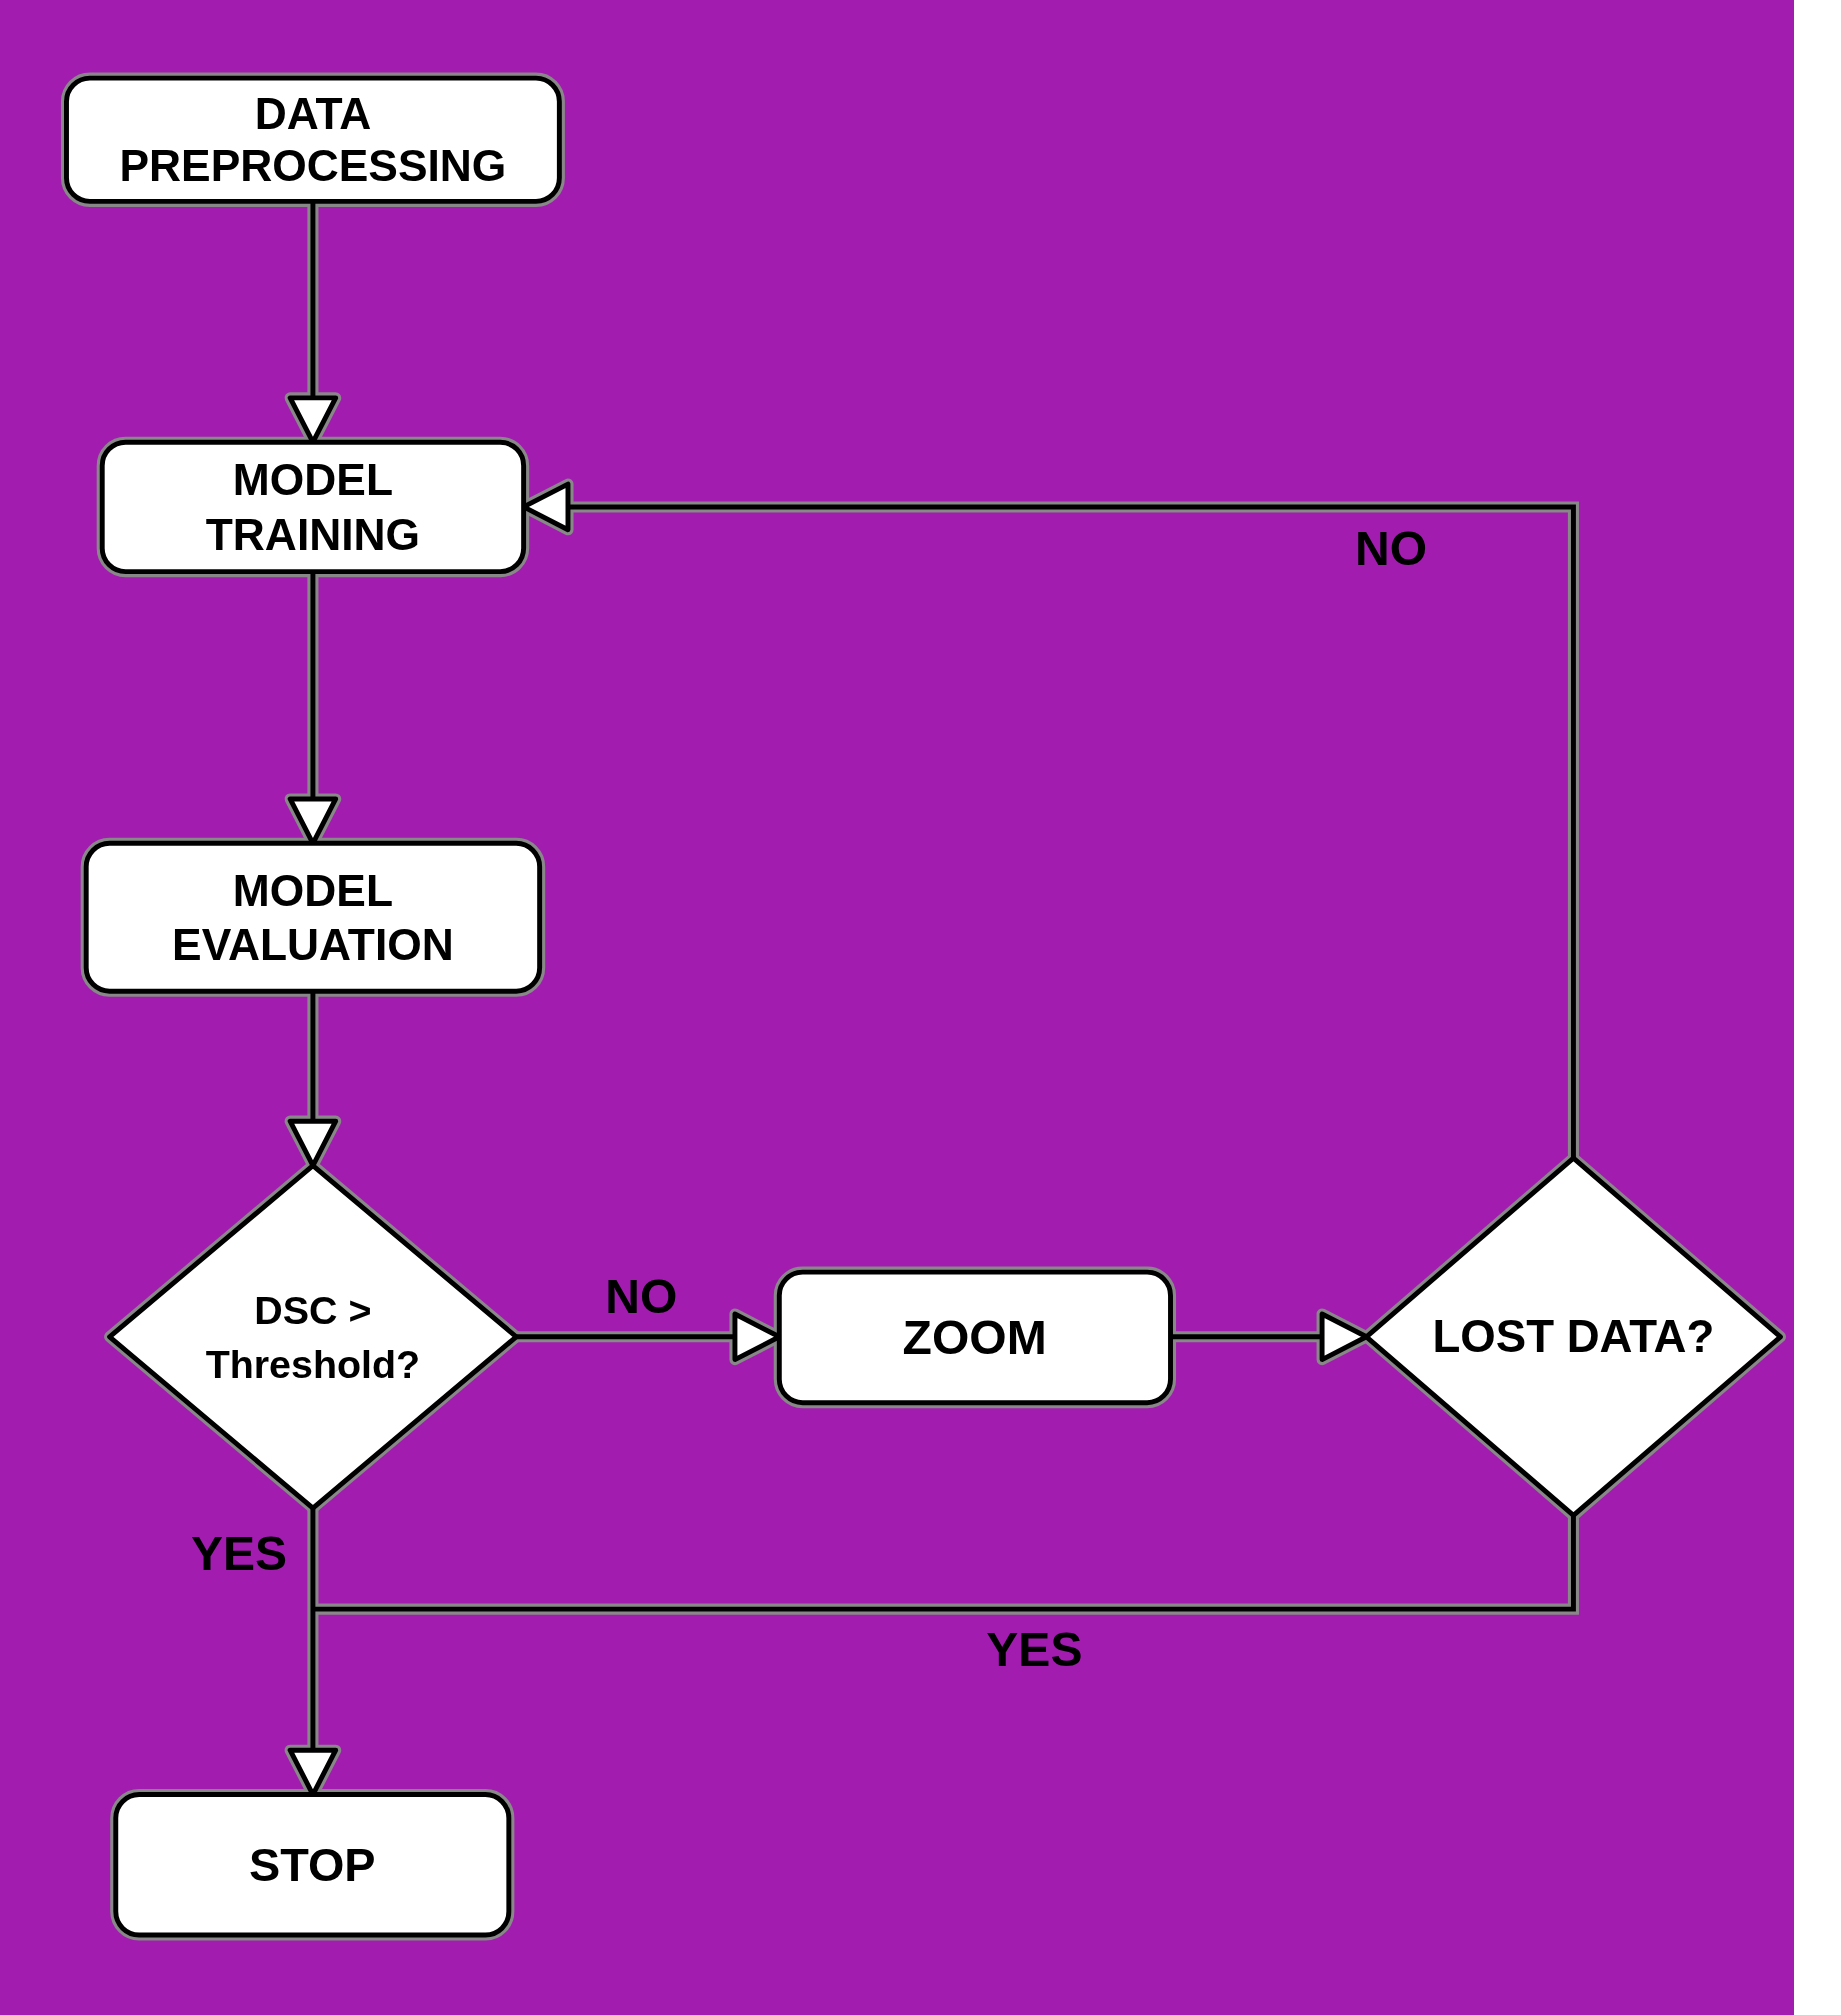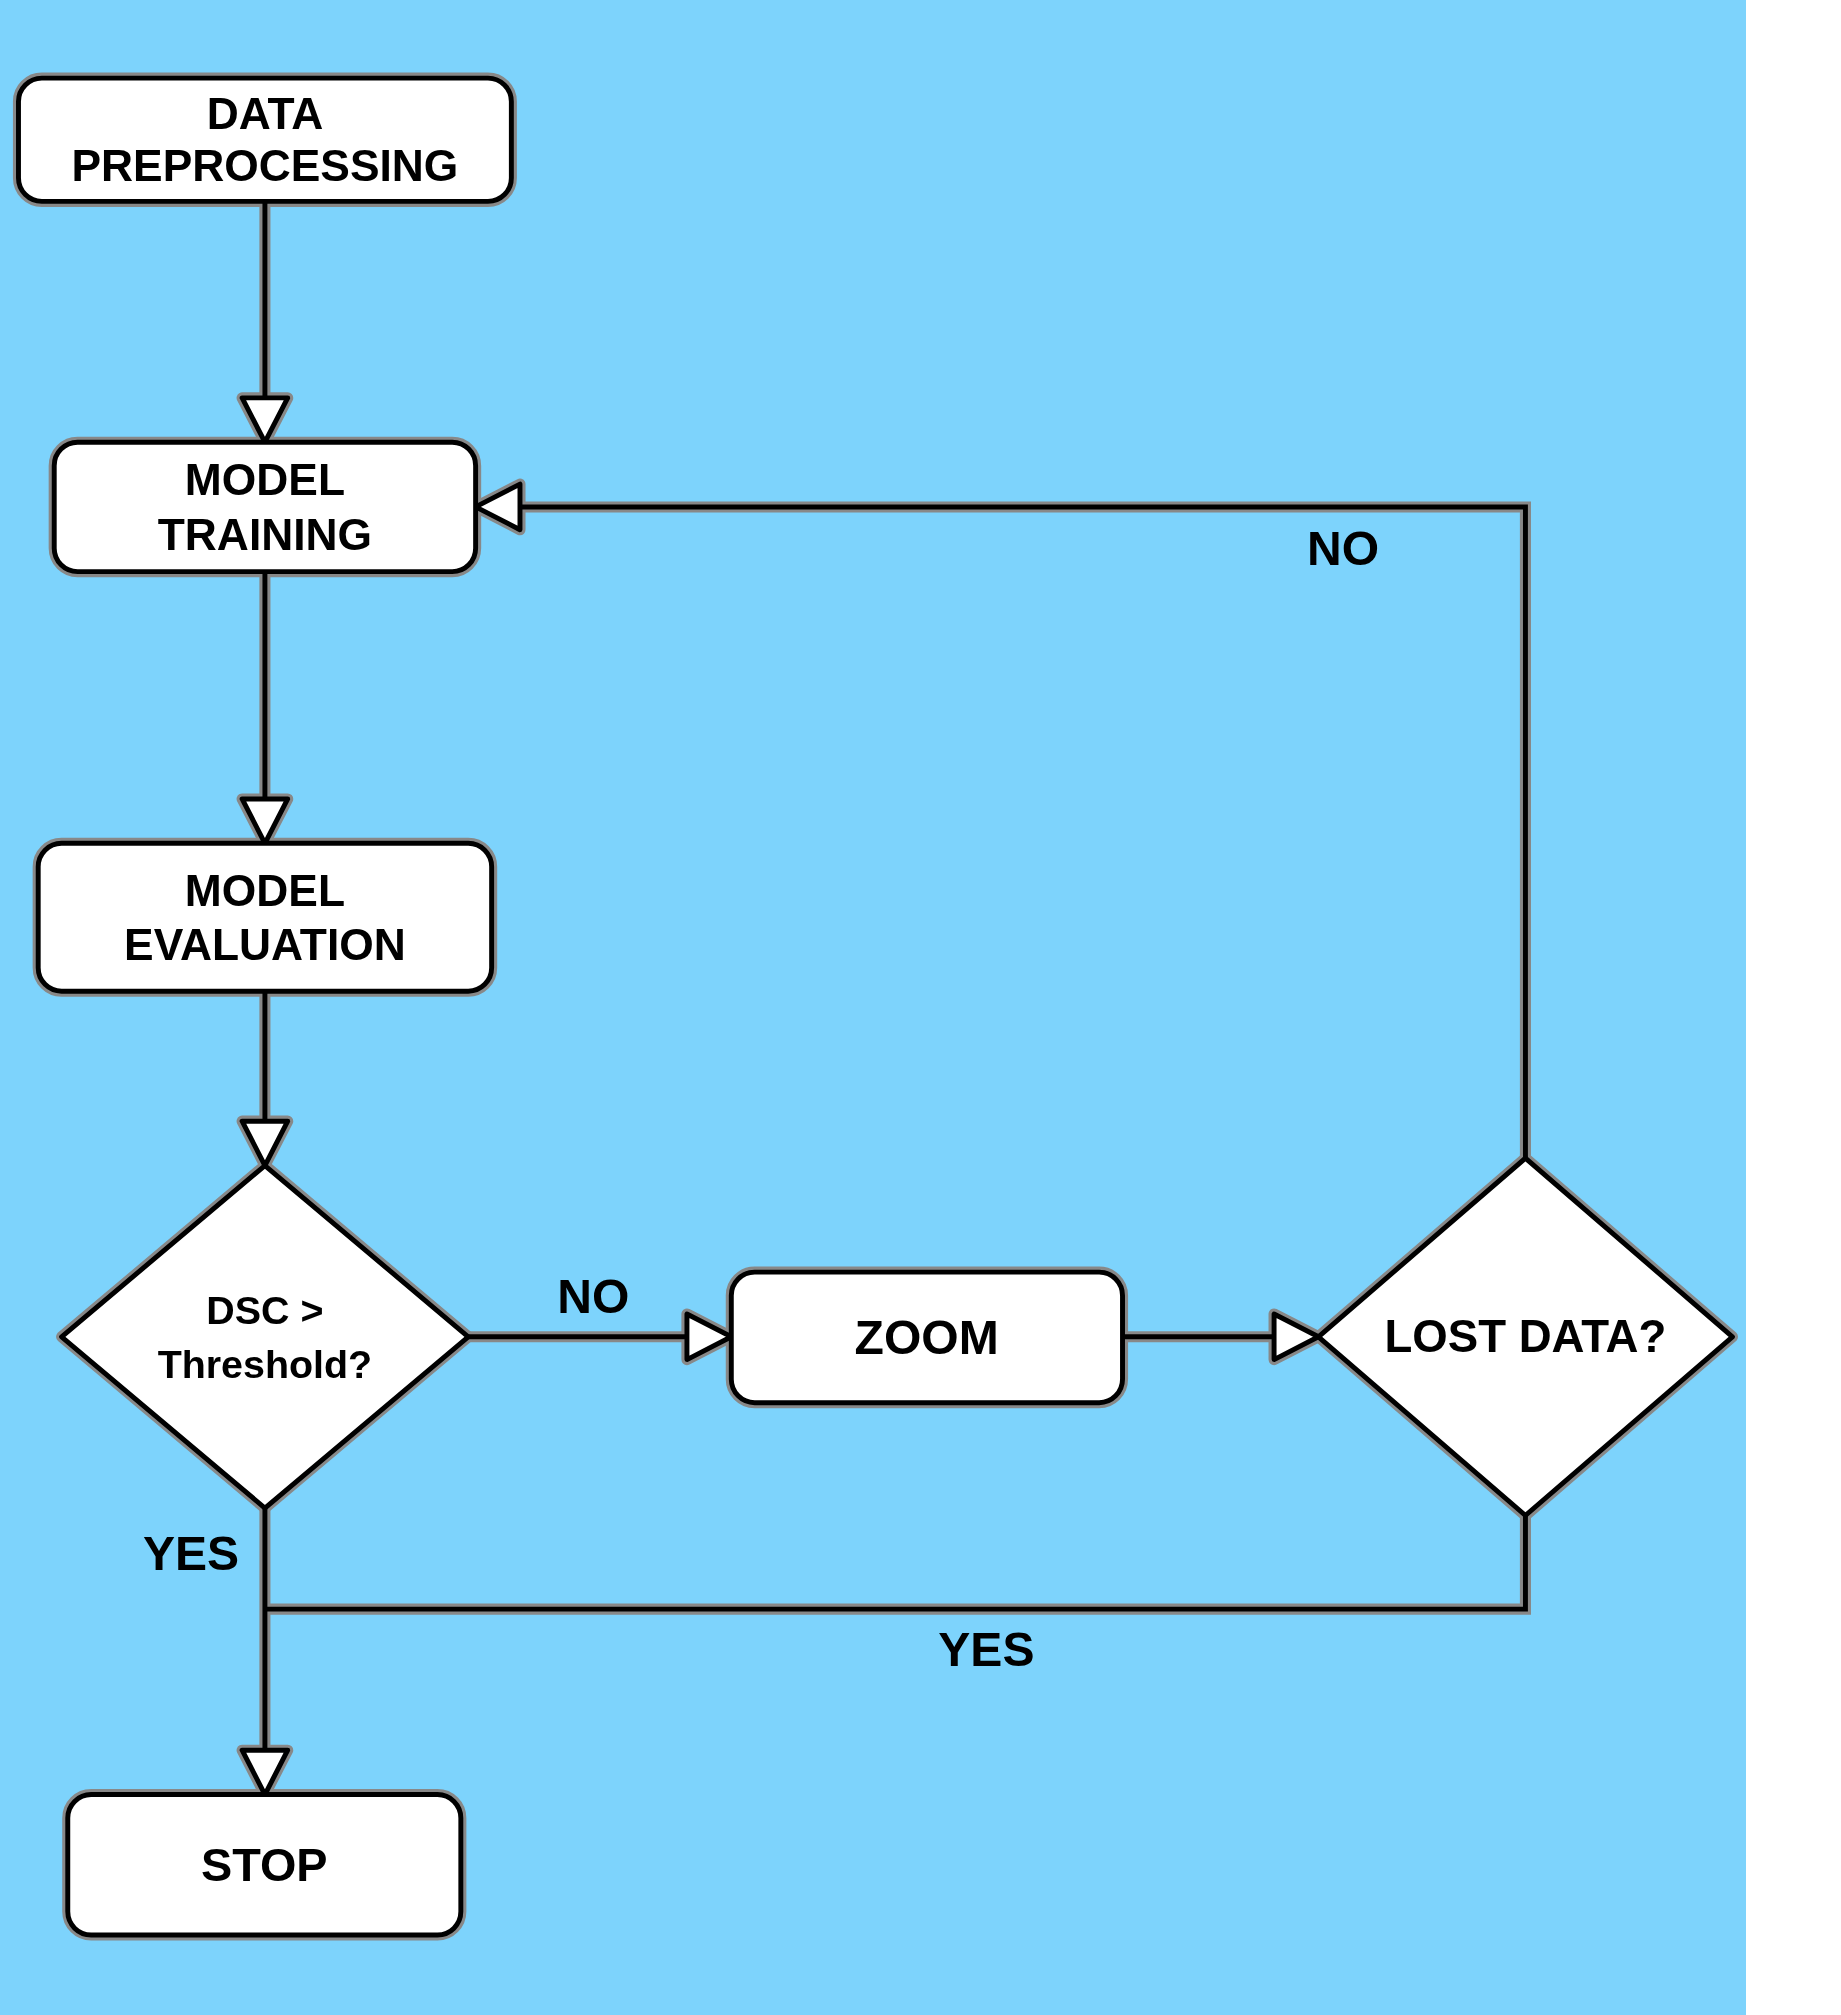--- a/index.html
+++ b/index.html
@@ -4,22 +4,23 @@
 <style>
   html, body {
     margin: 0;
     padding: 0;
     background: #ffffff;
   }
   .stage {
     width: 1746px;
     height: 2015px;
     position: relative;
-    background: #7dd3fc;
+    background: #a21caf;
     overflow: hidden;
+    padding-left: 48px;
   }
   svg.flowchart {
     display: block;
     width: 100%;
     height: 100%;
   }
   
   .halo { stroke: #888888; stroke-width: 18px; }
   .ink  { stroke: #000000; stroke-width: 8px;  }
   .shape { fill: #ffffff; stroke-linejoin: round; }

